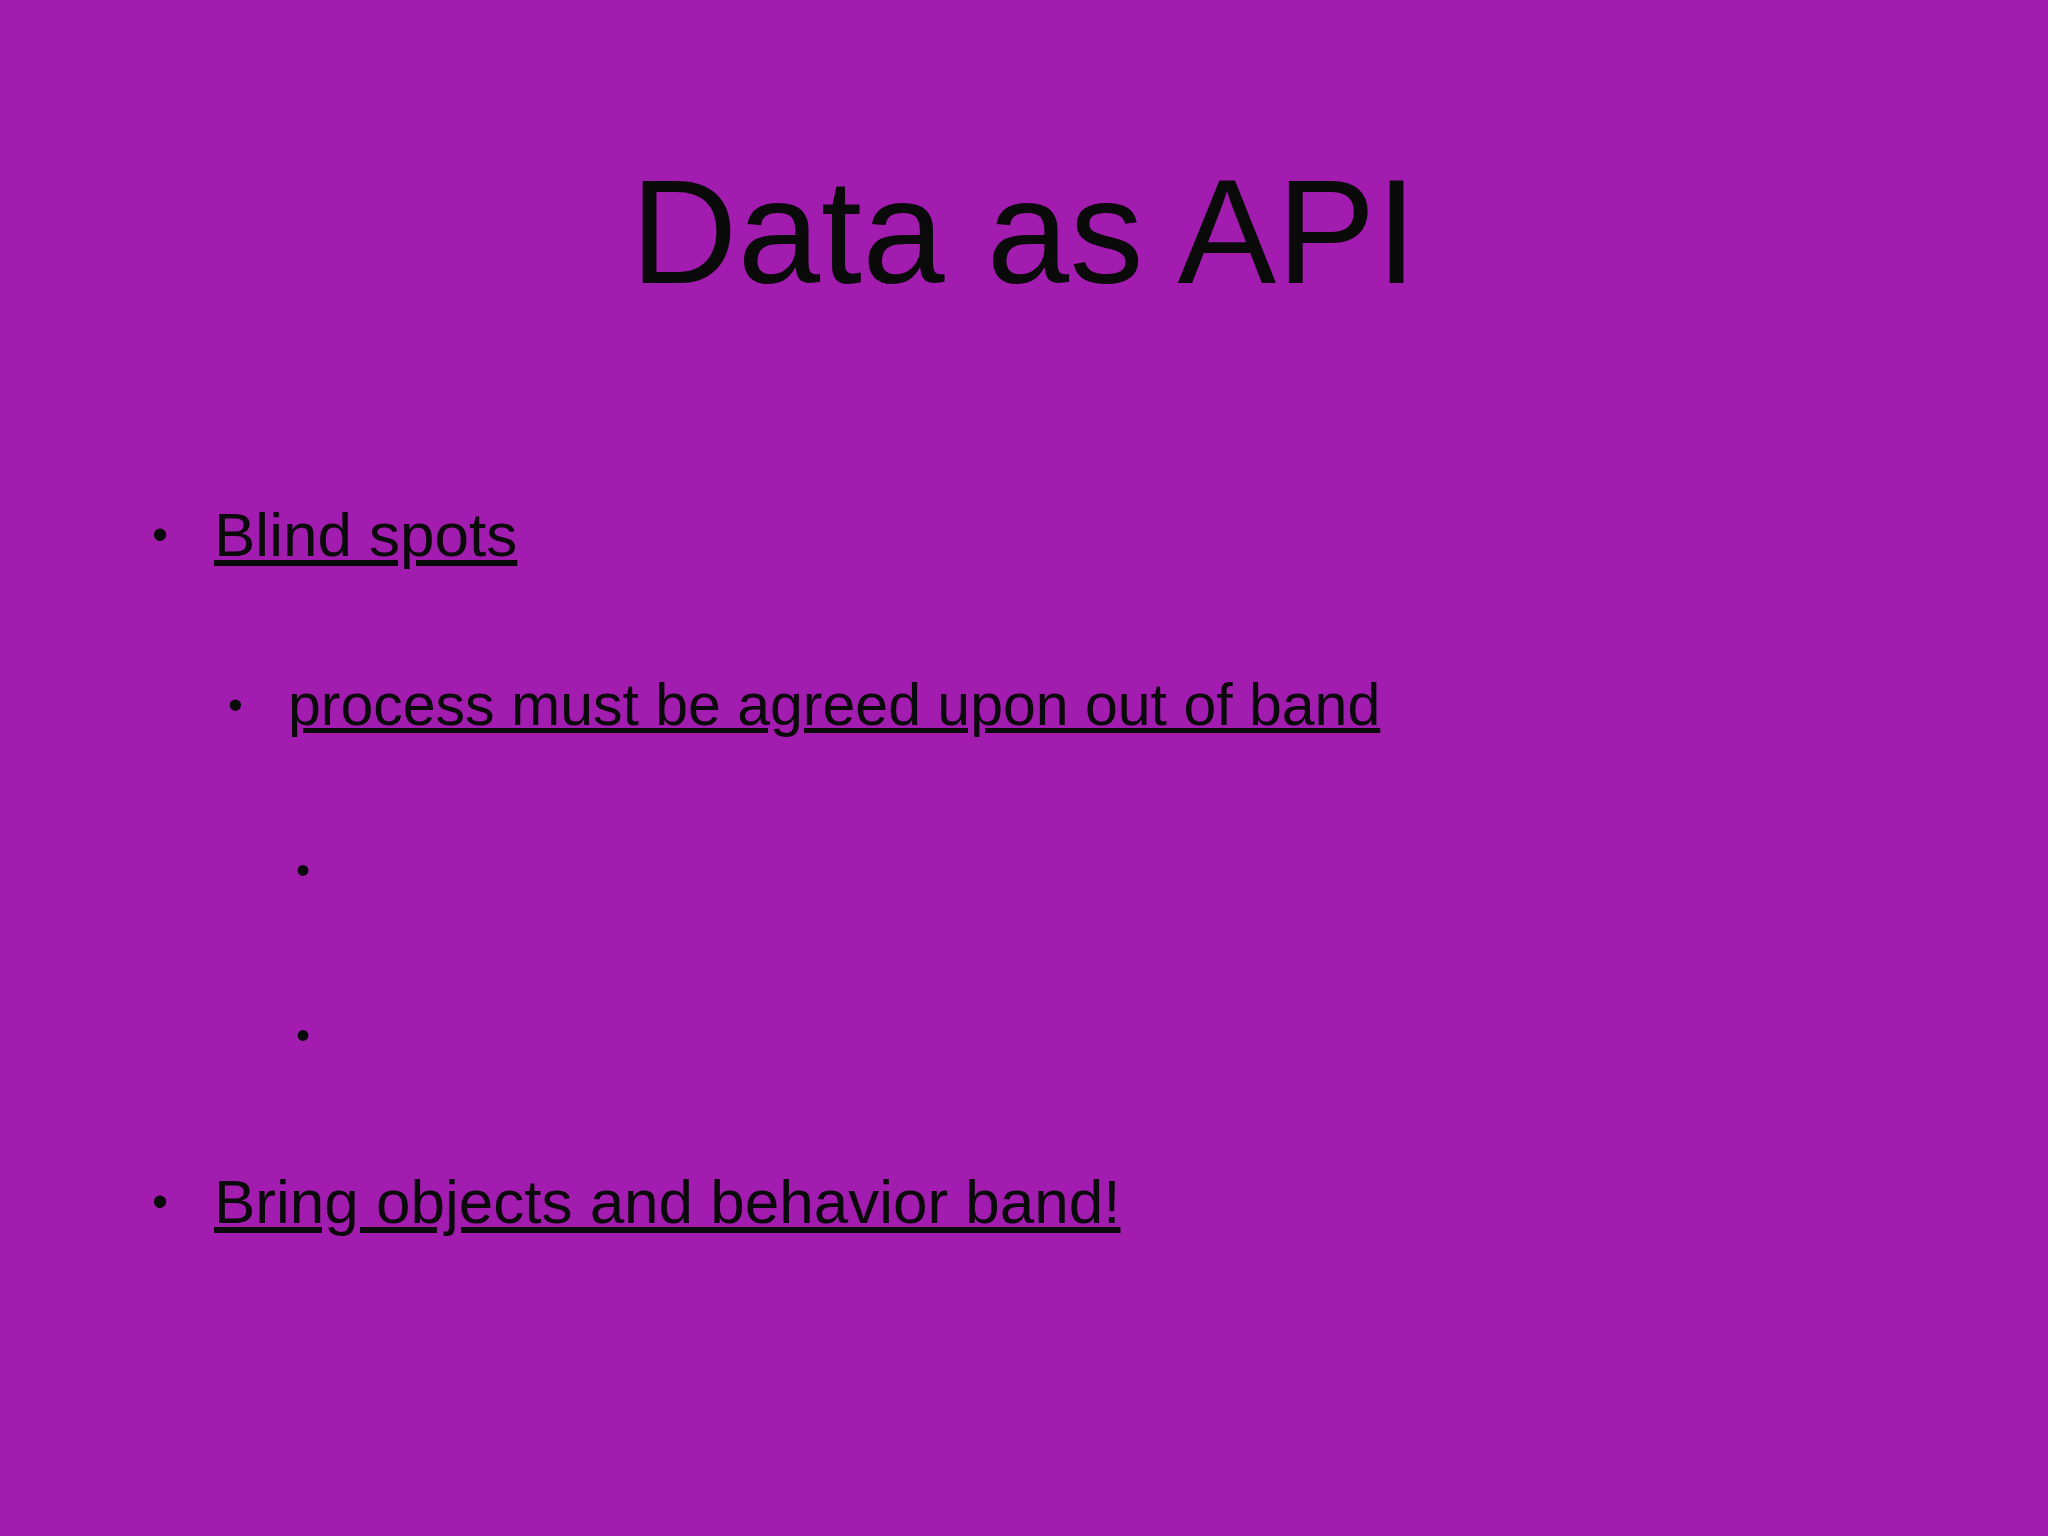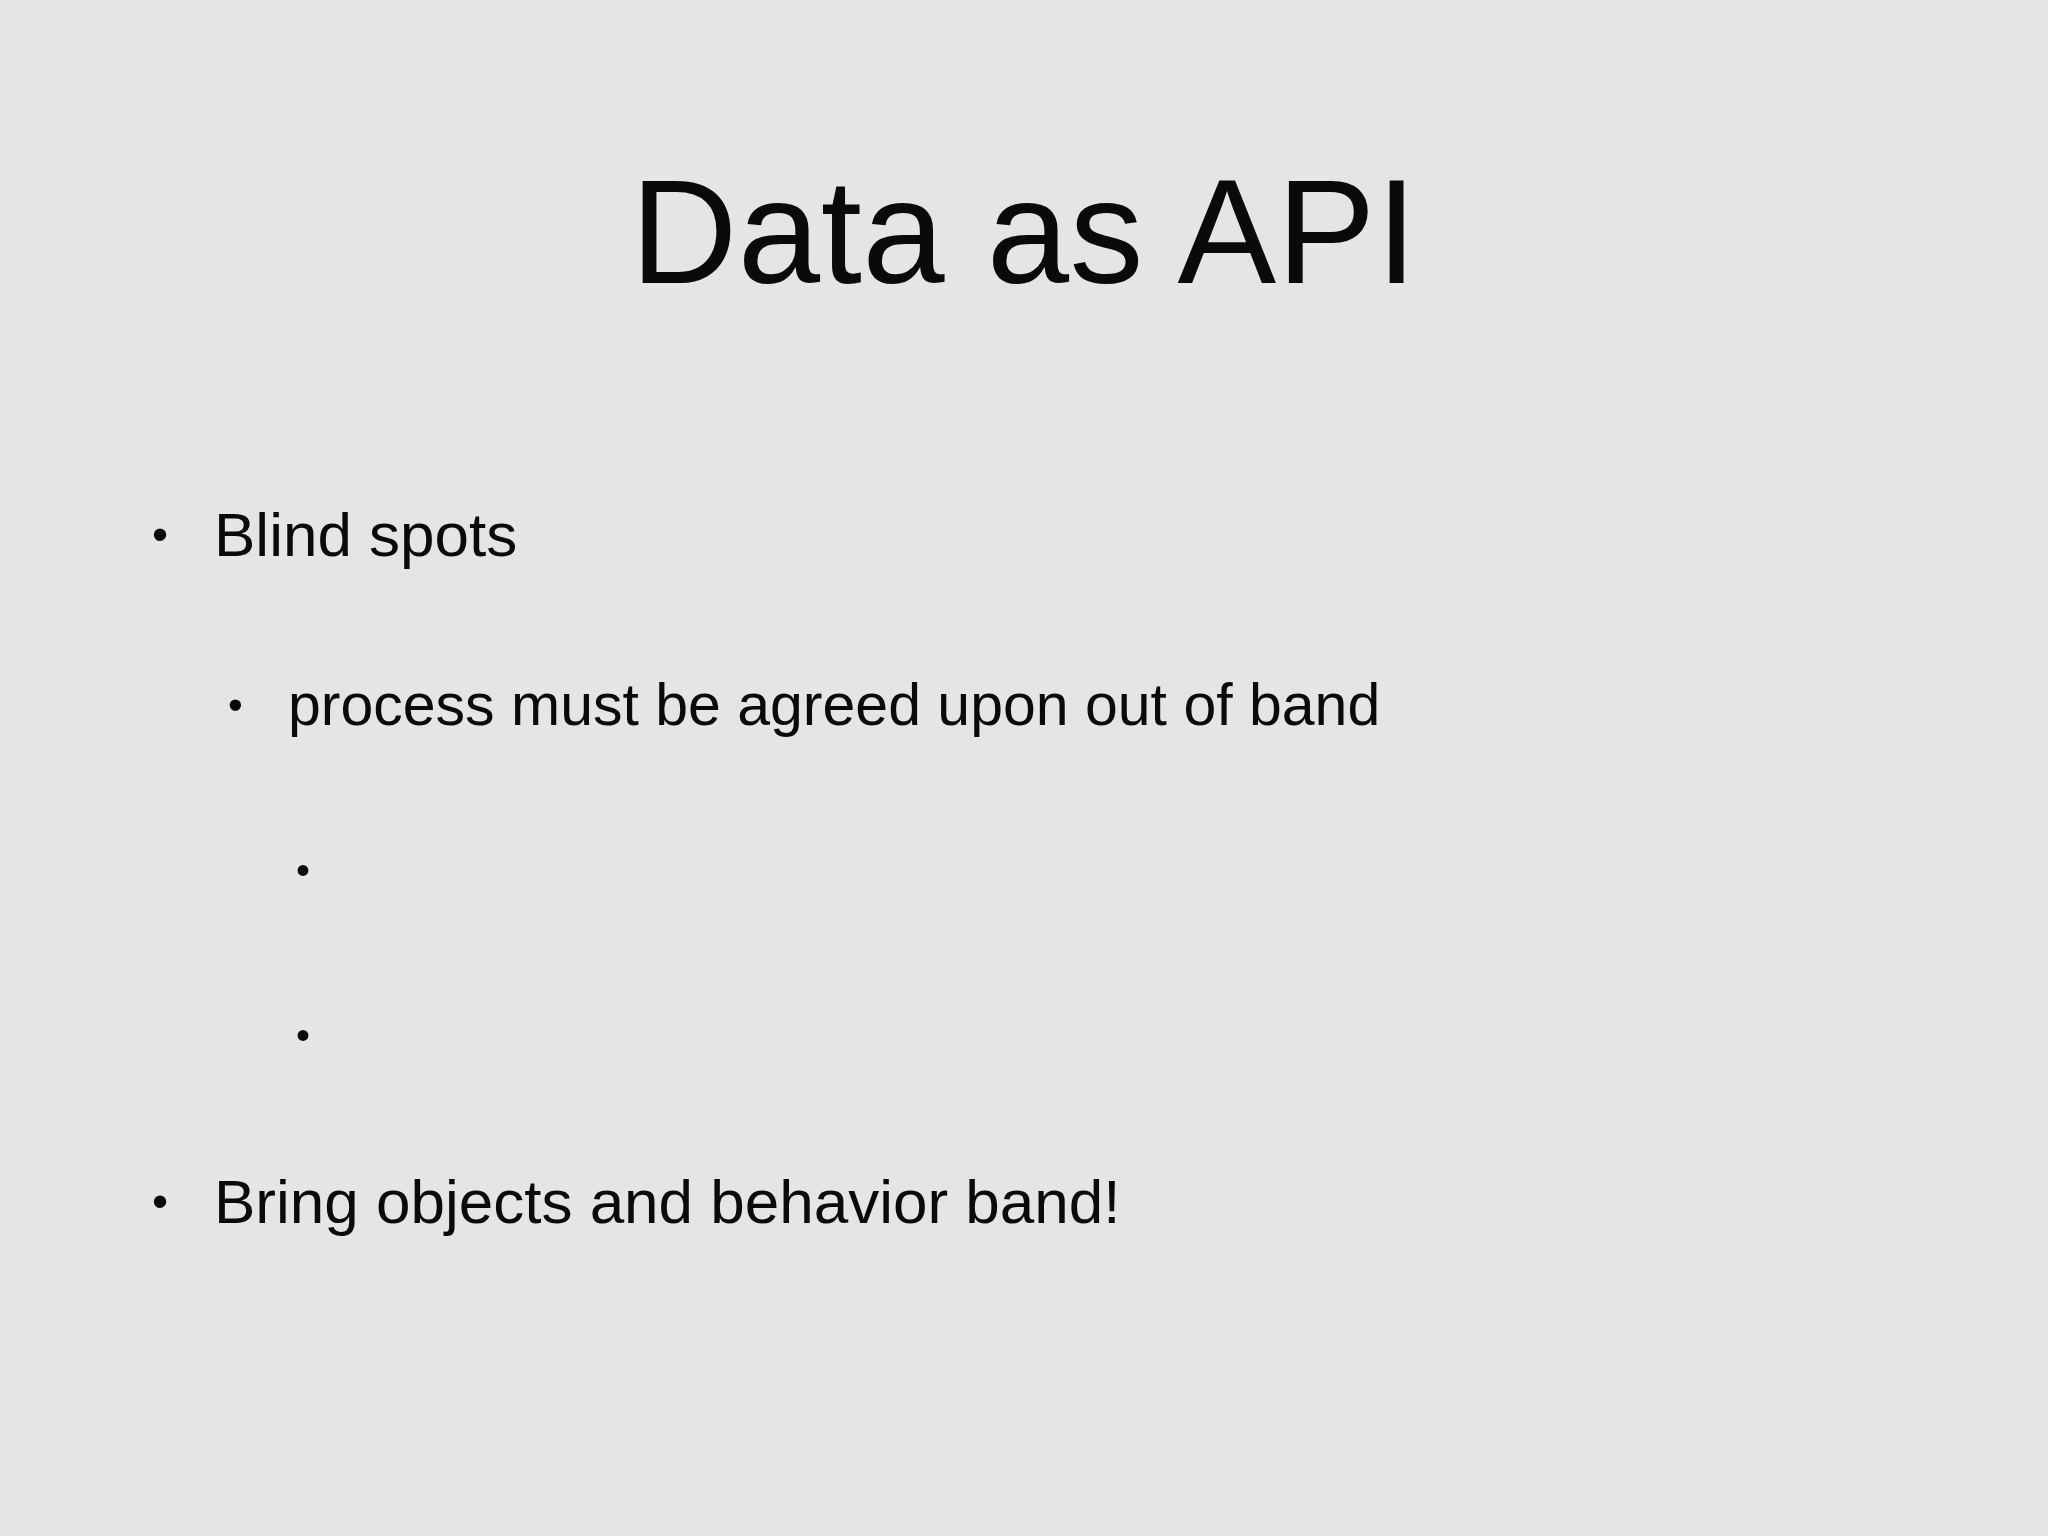--- a/index.html
+++ b/index.html
@@ -13,21 +13,21 @@
     overflow: hidden;
     font-family: "Liberation Sans", sans-serif;
     color: #000000;
     -webkit-font-smoothing: antialiased;
   }
 
   .slide {
     position: relative;
     width: 2048px;
     height: 1536px;
-    background: #e5e5e5;
+    background: #a21caf;
     box-sizing: border-box;
   }
 
   
   .slide-title {
     position: absolute;
     left: 0;
     top: 158px;
     width: 2048px;
     text-align: center;
@@ -59,20 +59,21 @@
   .bullet-dot {
     flex: 0 0 auto;
     font-family: "Liberation Sans", sans-serif;
     line-height: 1;
     text-align: left;
   }
 
   .bullet-text {
     flex: 0 1 auto;
     white-space: nowrap;
+    text-decoration: underline;
   }
 
   
   .lvl1 {
     margin-left: 152px;
     font-size: 62px;
     line-height: 1.18;
     margin-bottom: 0;
   }
   .lvl1 .bullet-dot {

